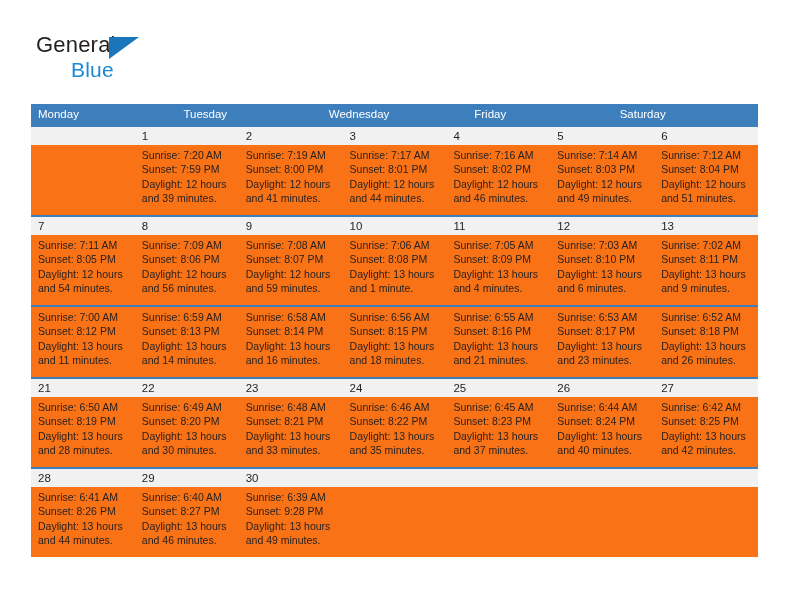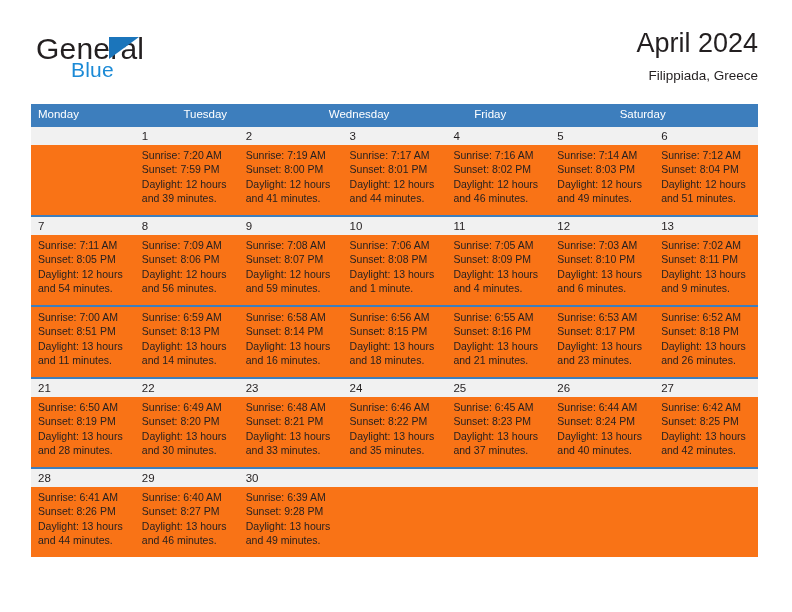--- a/index.html
+++ b/index.html
@@ -33,21 +33,21 @@
     position: absolute;
     left: 5px;
     top: 6px;
     width: 180px;
     height: 58px;
   }
   .logo-general {
     position: absolute;
     left: 0;
     top: 0;
-    font-size: 30px;
+    font-size: 22px;
     letter-spacing: 0.2px;
     color: #231f20;
     font-family: "Liberation Sans", sans-serif;
   }
   .logo-tri {
     position: absolute;
     left: 73px;
     top: 5px;
     width: 0;
     height: 0;
@@ -149,24 +149,20 @@
 </head>
 <body>
 
 <div class="page">
 
   <div class="topbar">
     <div class="logo">
       <span class="logo-general">General</span>
       <span class="logo-tri"></span>
       <span class="logo-blue">Blue</span>
-    </div>
-    <div class="titles">
-      <div class="cal-title">April 2024</div>
-      <div class="cal-subtitle">Filippiada, Greece</div>
     </div>
   </div>
 
   <div class="calendar">
     <div class="dow-row">
       <div class="dow">Monday</div>
       <div class="dow">Tuesday</div>
       <div class="dow">Wednesday</div>
       <div class="dow">Friday</div>
       <div class="dow">Saturday</div>
@@ -281,21 +277,21 @@
           <div>Daylight: 13 hours</div>
           <div>and 9 minutes.</div>
         </div>
       </div>
     </div>
 
     <div class="week">
       <div class="week-body">
         <div class="daycell">
           <div>Sunrise: 7:00 AM</div>
-          <div>Sunset: 8:51 PM</div>
+          <div>Sunset: 8:12 PM</div>
           <div>Daylight: 13 hours</div>
           <div>and 11 minutes.</div>
         </div>
         <div class="daycell">
           <div>Sunrise: 6:59 AM</div>
           <div>Sunset: 8:13 PM</div>
           <div>Daylight: 13 hours</div>
           <div>and 14 minutes.</div>
         </div>
         <div class="daycell">

